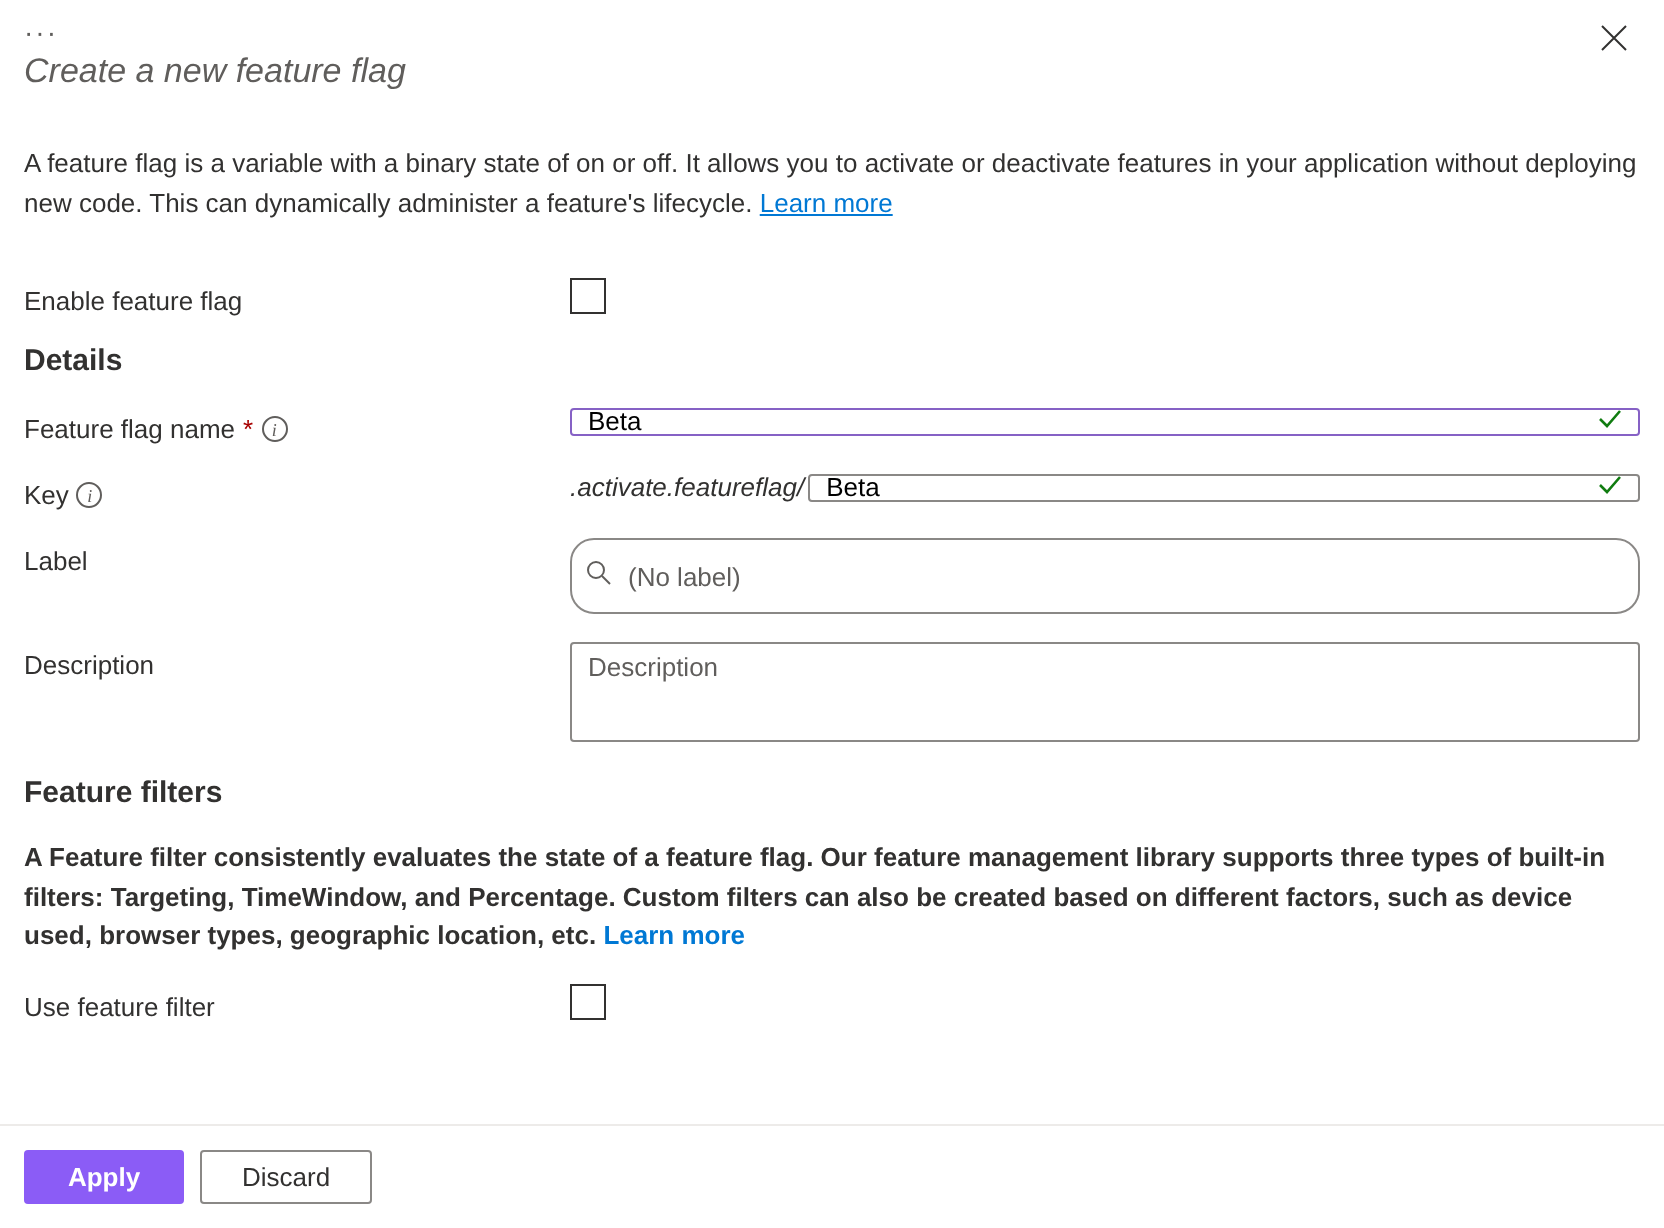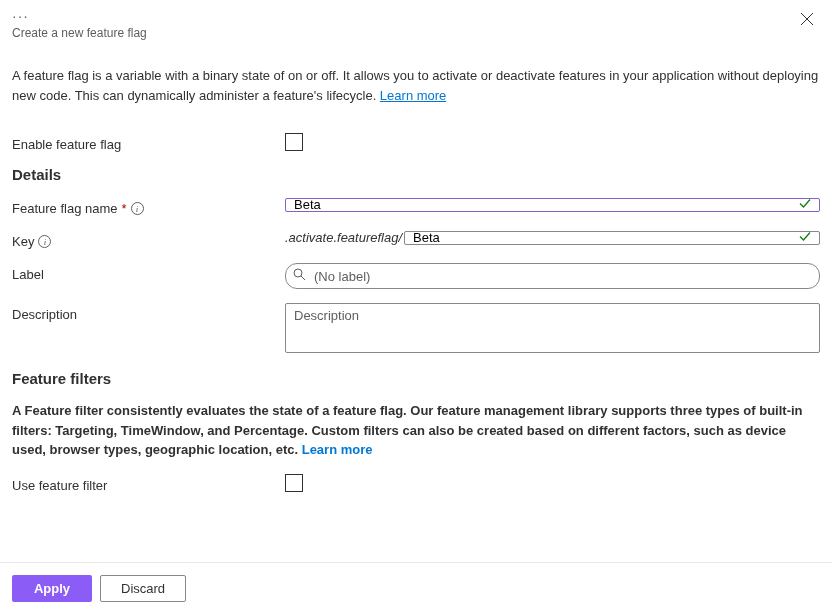--- a/index.html
+++ b/index.html
@@ -16,21 +16,21 @@
     .header {
       display: flex;
       justify-content: space-between;
       align-items: flex-start;
       padding: 8px 12px 0 12px;
     }
     .header-left { }
     .title-row { display: flex; align-items: center; gap: 10px; }
     .title { font-size: 24px; font-weight: 600; color: #1b1a19; }
     .more-icon { color: #605e5c; font-size: 14px; letter-spacing: 1px; cursor: pointer; }
-    .subtitle { font-size: 12px; color: #605e5c; margin-top: 2px; }
+    .subtitle { font-size: 17px; color: #605e5c; margin-top: 2px; font-style: italic; }
     .close-btn { font-size: 16px; color: #323130; cursor: pointer; padding: 4px 6px; line-height: 1; }
 
     .body { padding: 16px 12px 0 12px; }
 
     .intro { font-size: 13px; line-height: 1.5; color: #323130; margin-bottom: 28px; padding-top: 10px;}
     .intro a { color: #0078d4; text-decoration: underline; }
 
     .row { display: flex; align-items: flex-start; margin-bottom: 14px; gap: 25px; }
     .row-label { width: 248px; flex-shrink: 0; font-size: 13px; color: #323130; padding-top: 4px; display: flex; align-items: center; gap: 4px; }
     .row-control { flex: 1; }
@@ -46,21 +46,21 @@
     .text-input.focused { border-color: #8661c5; }
     .input-wrap { position: relative; }
     .check-icon { position: absolute; right: 8px; top: 50%; transform: translateY(-50%); color: #107c10; font-weight: bold; }
 
     .key-row-control { display: flex; align-items: center; gap: 2px; }
     .key-prefix { font-style: italic; font-size: 13px; color: #323130; white-space: nowrap; }
     .key-input-wrap { flex: 1; position: relative; }
 
     .label-input-wrap { position: relative; }
     .search-icon { position: absolute; left: 8px; top: 50%; transform: translateY(-50%); color: #605e5c; }
-    .label-input { width: 100%; height: 26px; border: 1px solid #8a8886; border-radius: 12px; padding: 0 8px 0 28px; font-size: 13px; }
+    .label-input { width: 100%; height: 38px; border: 1px solid #8a8886; border-radius: 12px; padding: 0 8px 0 28px; font-size: 13px; }
     .label-input::placeholder { color: #605e5c; }
 
     .textarea { width: 100%; height: 50px; border: 1px solid #8a8886; border-radius: 2px; padding: 4px 8px; font-size: 13px; resize: none; font-family: inherit; }
     .textarea::placeholder { color: #605e5c; }
 
     .filter-intro { font-size: 13px; line-height: 1.5; color: #323130; margin-bottom: 14px; font-weight: bold; }
     .filter-intro a { color: #0078d4; text-decoration: none; }
 
     .footer {
       position: absolute;

